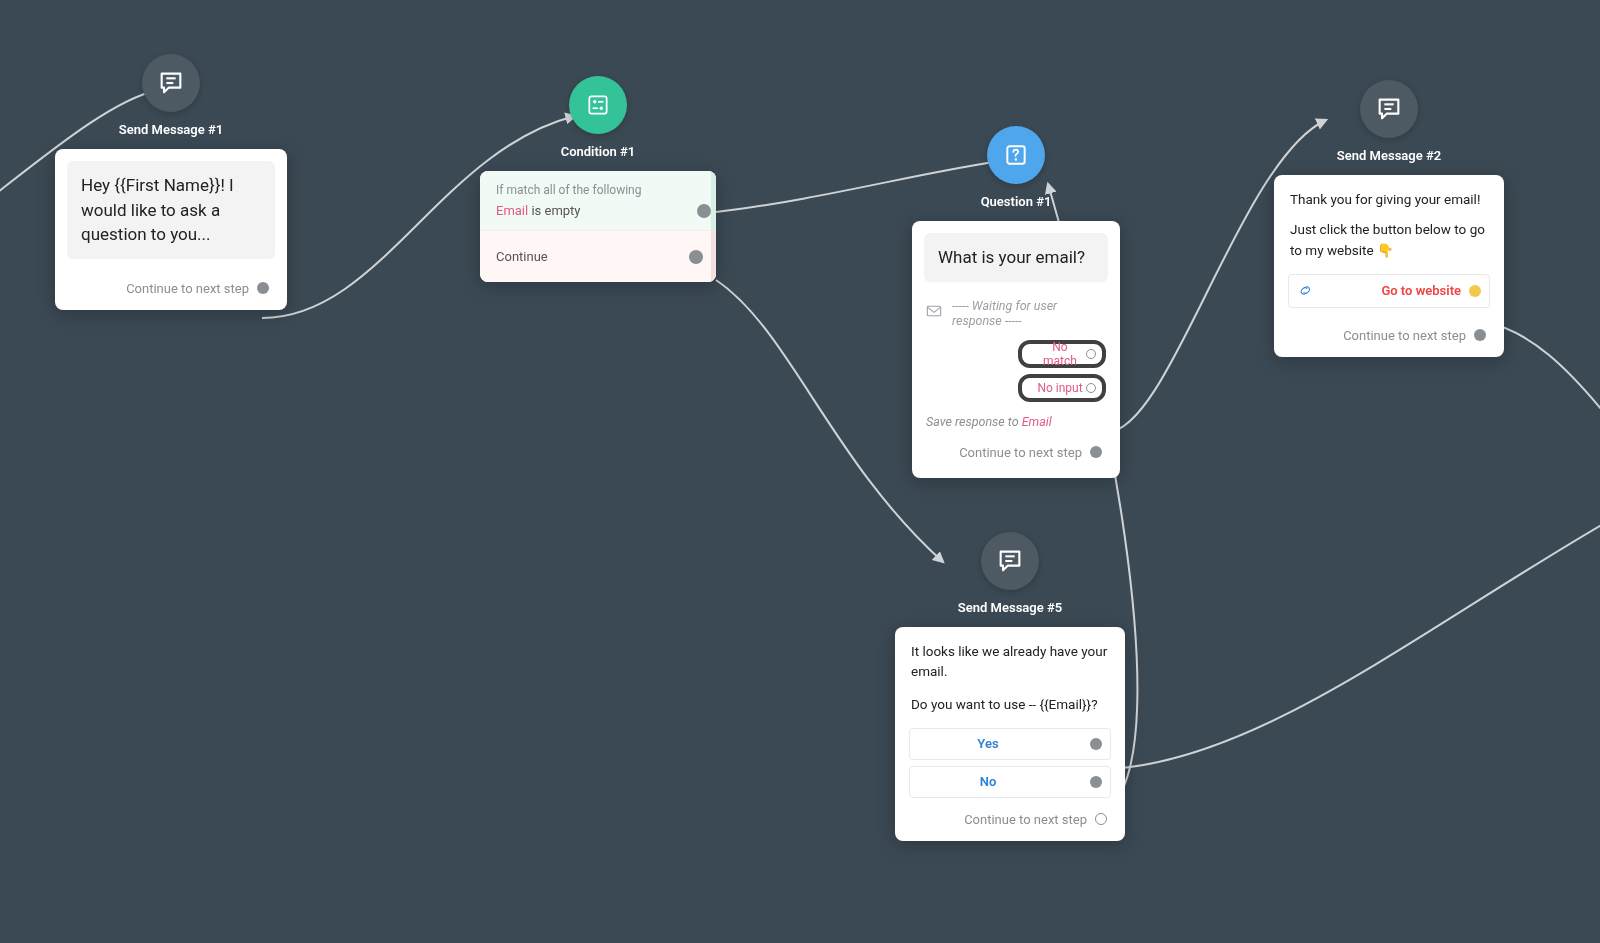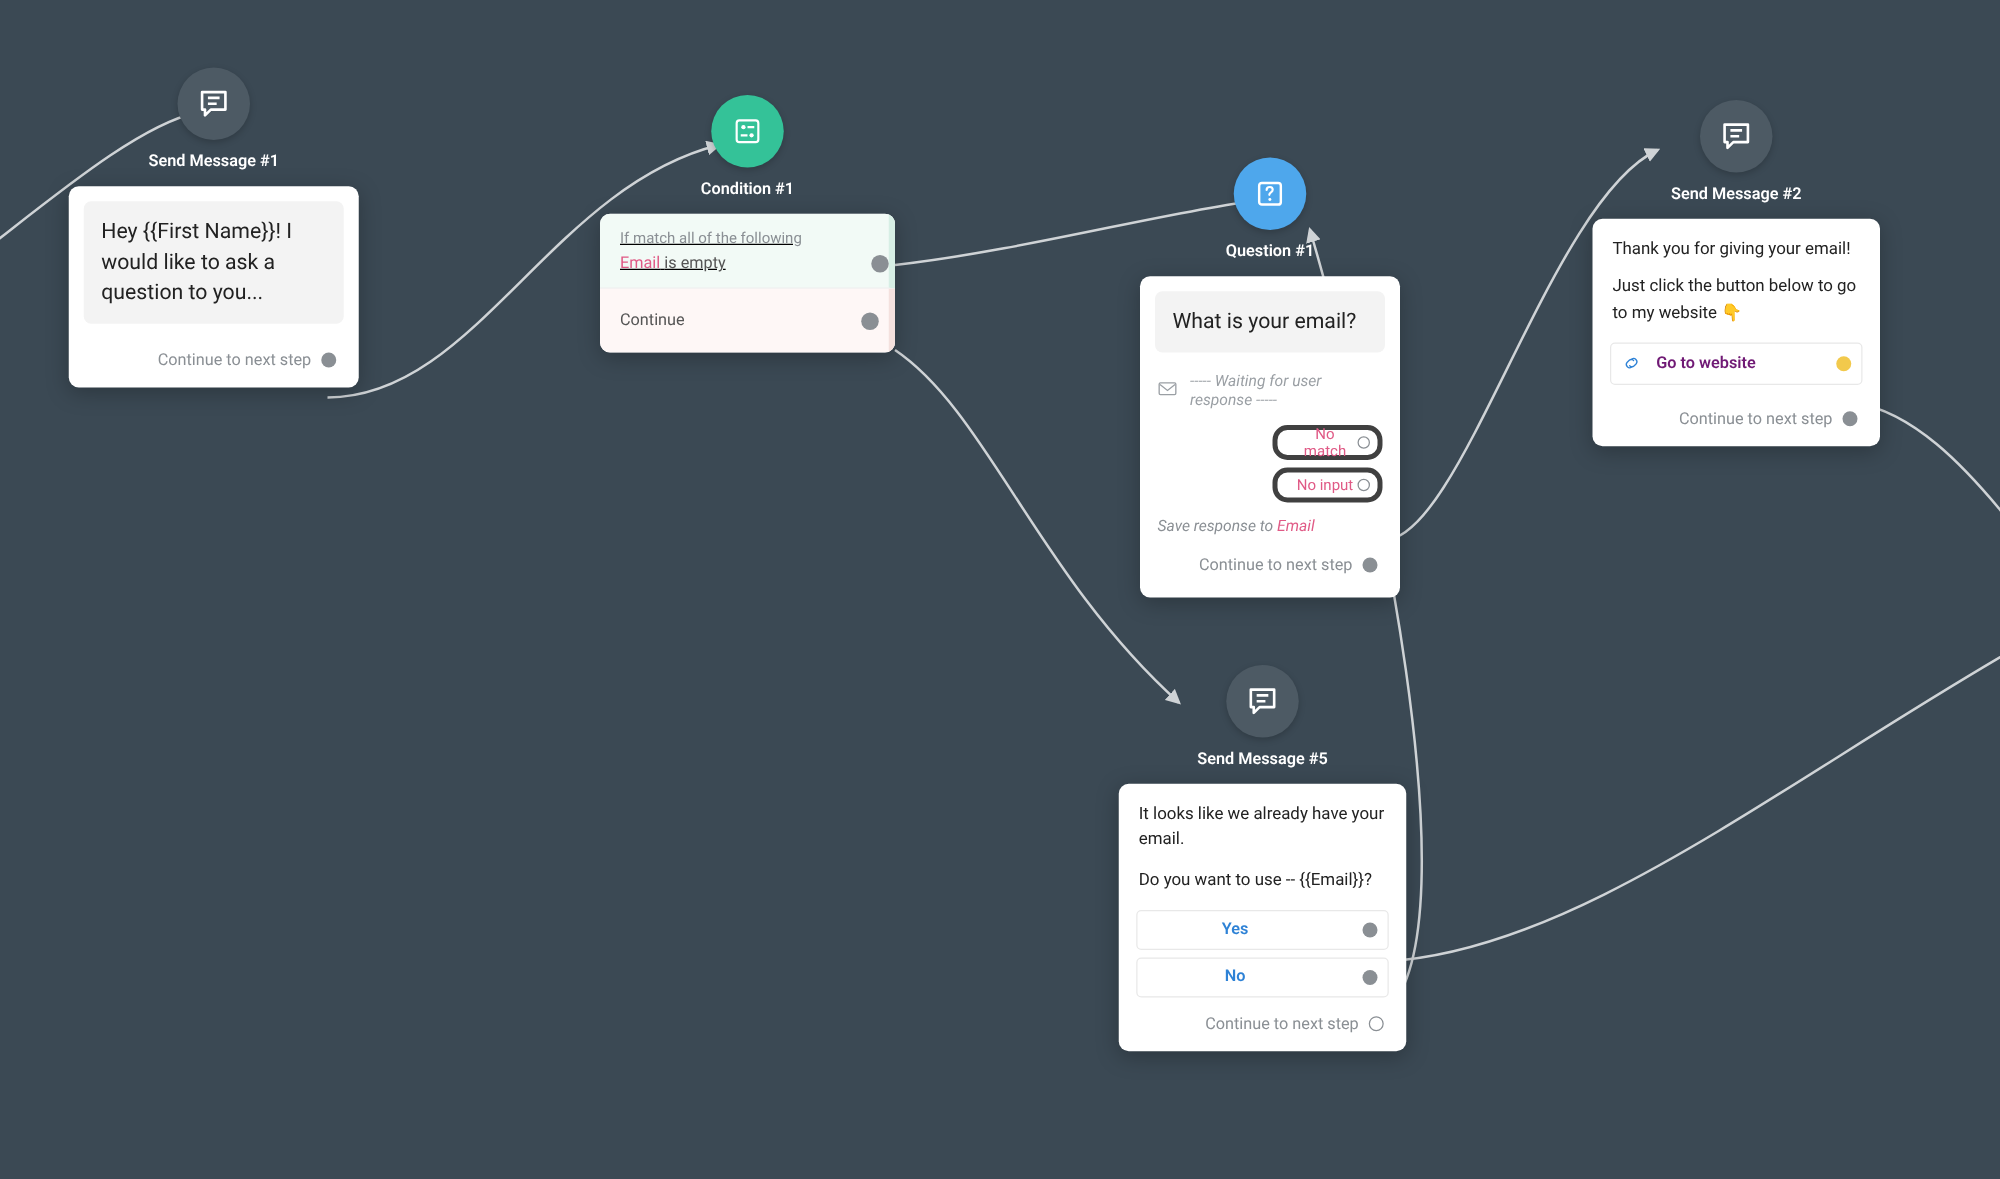--- a/index.html
+++ b/index.html
@@ -54,21 +54,20 @@
   }
   .port.open {
     width:12px; height:12px; border-radius:50%;
     background:#fff; border:1.5px solid #8a8f94;
   }
   .port.accent { background:#f2c94c; }
   .cond-if {
     background:#f2faf6; border-right:5px solid #d7efe5;
     border-bottom:1px solid #eee;
     padding:12px 0 12px 16px;
-    text-decoration:underline;
   }
   .cond-if .header { font-size:12px; color:#8a8f94; margin-bottom:6px; }
   .cond-if .rule { font-size:13px; color:#555; }
   .cond-if .rule .field { color:#e05a86; }
   .cond-else {
     background:#fef7f6; border-right:5px solid #f4e1de;
     padding:18px 8px 18px 16px;
     font-size:13px; color:#555;
     display:flex; align-items:center;
   }
@@ -104,21 +103,21 @@
     gap:28px;
   }
   .opt-btn .lbl { flex:1; text-align:center; font-size:13px; color:#2e82d6; font-weight:600; }
   
   .link-btn {
     border:1px solid #e8e8e8; border-radius:4px; height:34px;
     display:flex; align-items:center; margin:8px 14px 10px 14px;
     padding:0 8px 0 10px;
   }
   .link-btn .link-icon { color:#2e82d6; margin-right:8px; display:flex; }
-  .link-btn .lbl { flex:1; text-align:left; font-size:13px; color:#701a75; font-weight:600; }
+  .link-btn .lbl { flex:1; text-align:right; font-size:13px; color:#ef4444; font-weight:600; }
 </style>
 </head>
 <body>
 
 <svg class="connectors" viewBox="0 0 1600 943">
   <g stroke="#cfd3d6" stroke-width="2" fill="none">
 
     <path d="M -20 206 C 40 160, 110 100, 158 90" marker-end="url(#arrow)"></path>
 
     <path d="M 262 318 C 380 318, 440 150, 575 116" marker-end="url(#arrow)"></path>

